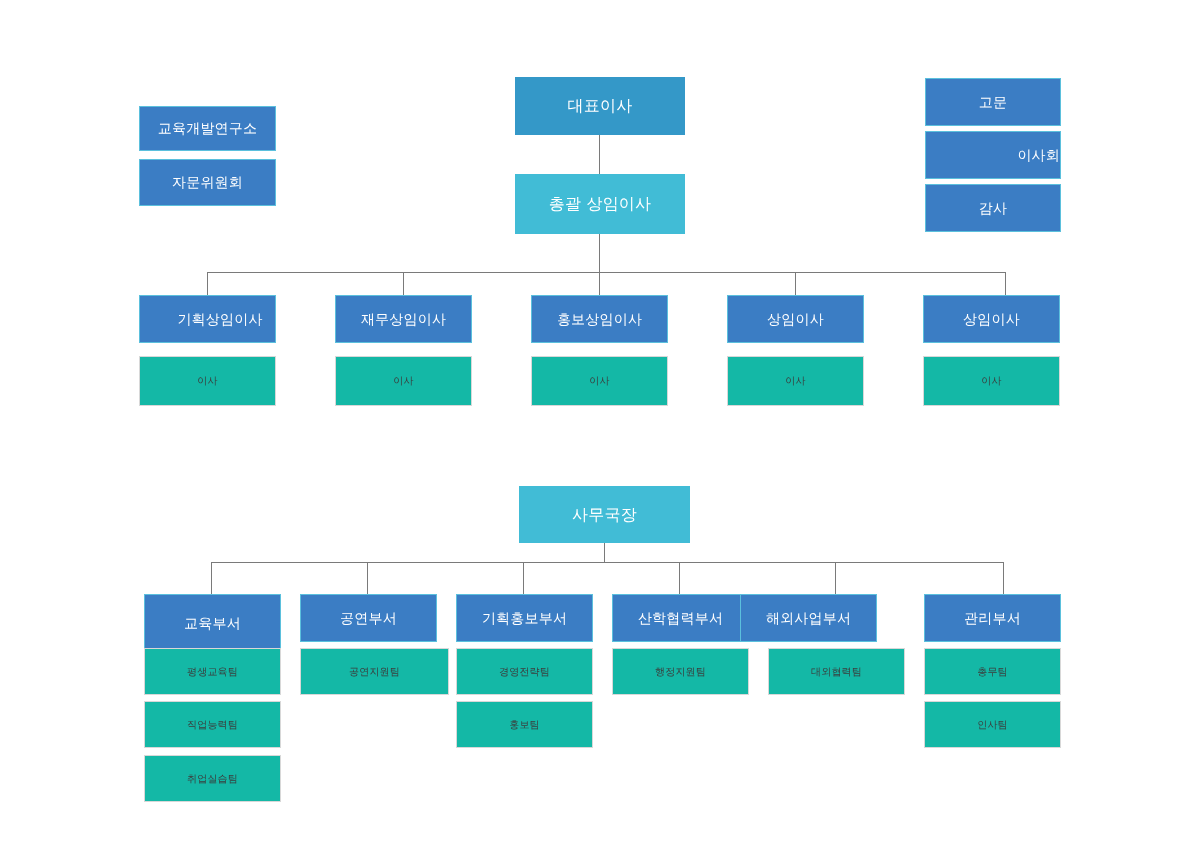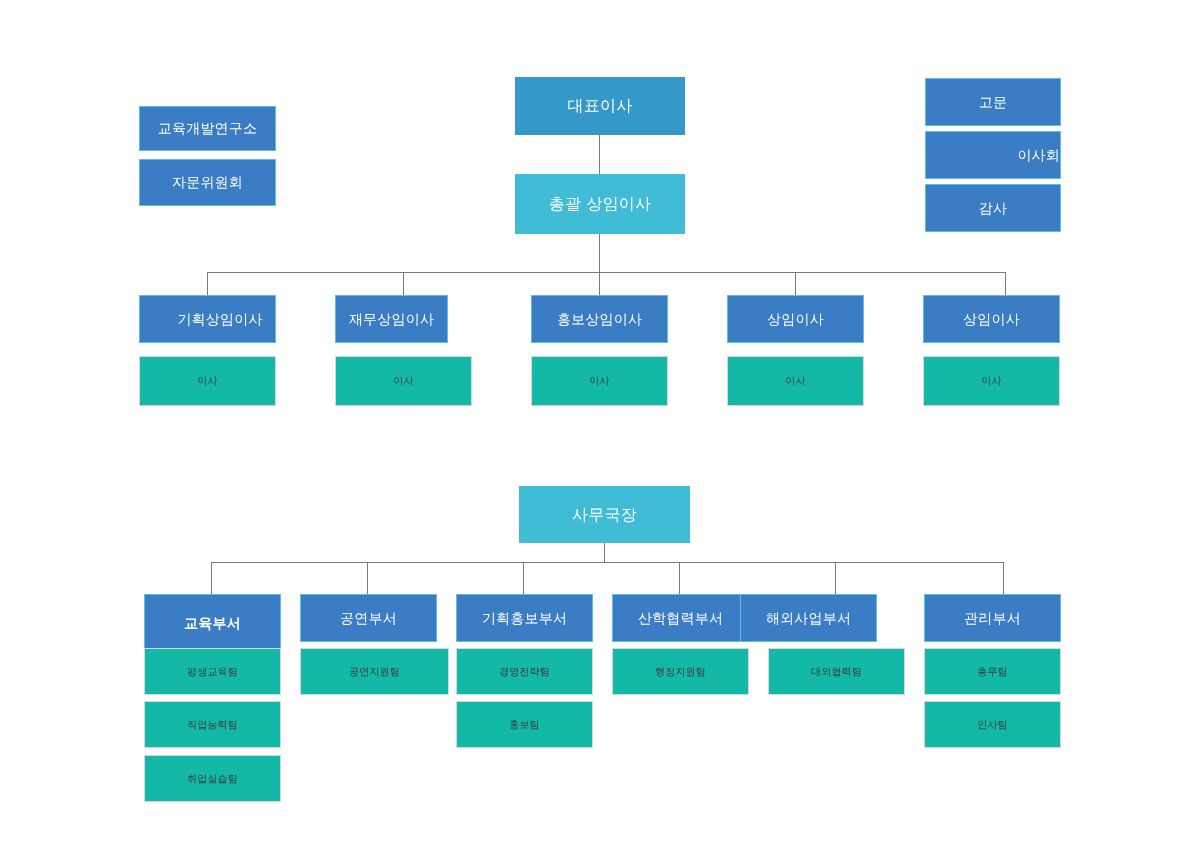--- a/index.html
+++ b/index.html
@@ -117,21 +117,21 @@
   <div class="line v" style="left:795px; top:272px; height:23px;"></div>
   <div class="line v" style="left:1005px; top:272px; height:23px;"></div>
 
   <div class="node dept" style="left:139px; top:295px; width:137px; height:48px;padding-left:25px;">
     <span>기획상임이사</span>
   </div>
   <div class="node team" style="left:139px; top:356px; width:137px; height:50px;">
     <span>이사</span>
   </div>
 
-  <div class="node dept" style="left:335px; top:295px; width:113px; height:48px;">
+  <div class="node dept" style="left:335px; top:295px; width:137px; height:48px;">
     <span>재무상임이사</span>
   </div>
   <div class="node team" style="left:335px; top:356px; width:137px; height:50px;">
     <span>이사</span>
   </div>
 
   <div class="node dept" style="left:531px; top:295px; width:137px; height:48px;">
     <span>홍보상임이사</span>
   </div>
   <div class="node team" style="left:531px; top:356px; width:137px; height:50px;">
@@ -160,21 +160,21 @@
 
   <div class="line h" style="left:211px; top:562px; width:792px;"></div>
 
   <div class="line v" style="left:211px; top:562px; height:32px;"></div>
   <div class="line v" style="left:367px; top:562px; height:32px;"></div>
   <div class="line v" style="left:523px; top:562px; height:32px;"></div>
   <div class="line v" style="left:679px; top:562px; height:32px;"></div>
   <div class="line v" style="left:835px; top:562px; height:32px;"></div>
   <div class="line v" style="left:1003px; top:562px; height:32px;"></div>
 
-  <div class="node dept" style="left:144px; top:594px; width:137px; height:59px;font-weight:bold;">
+  <div class="node dept" style="left:144px; top:594px; width:137px; height:59px;">
     <span>교육부서</span>
   </div>
   <div class="node team" style="left:144px; top:648px; width:137px; height:47px;">
     <span>평생교육팀</span>
   </div>
   <div class="node team" style="left:144px; top:701px; width:137px; height:47px;">
     <span>직업능력팀</span>
   </div>
   <div class="node team" style="left:144px; top:755px; width:137px; height:47px;">
     <span>취업실습팀</span>

